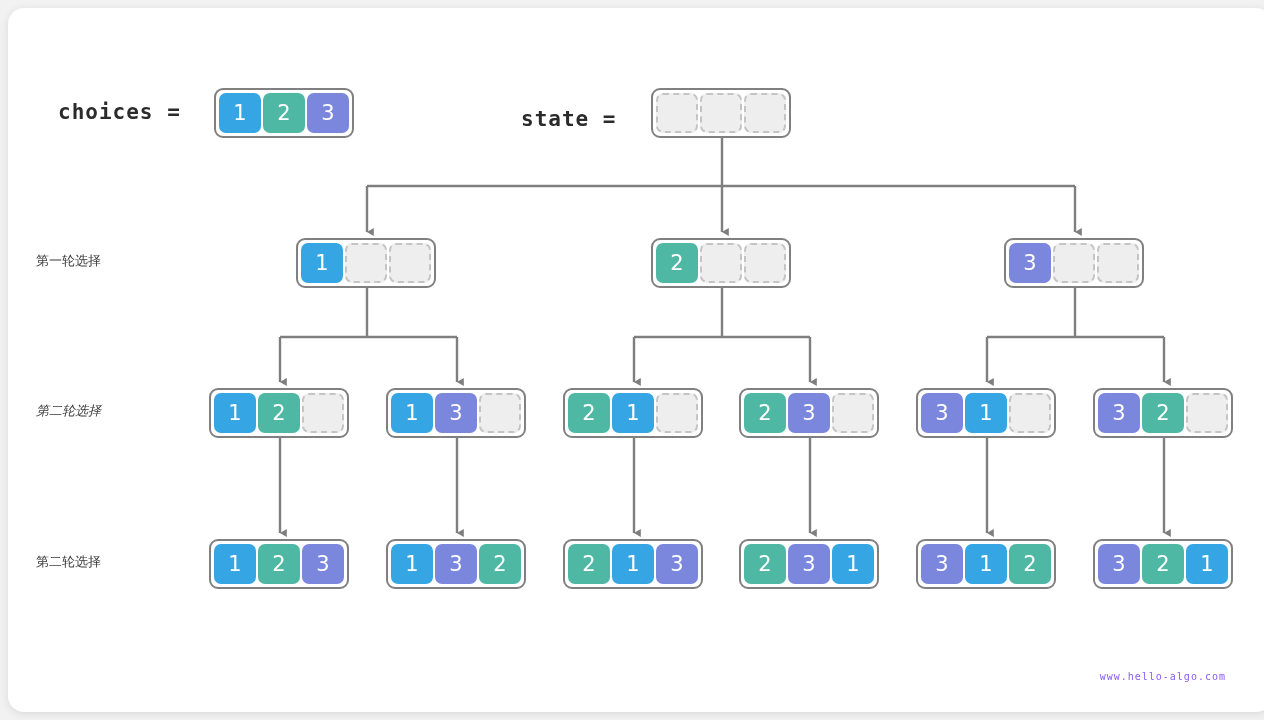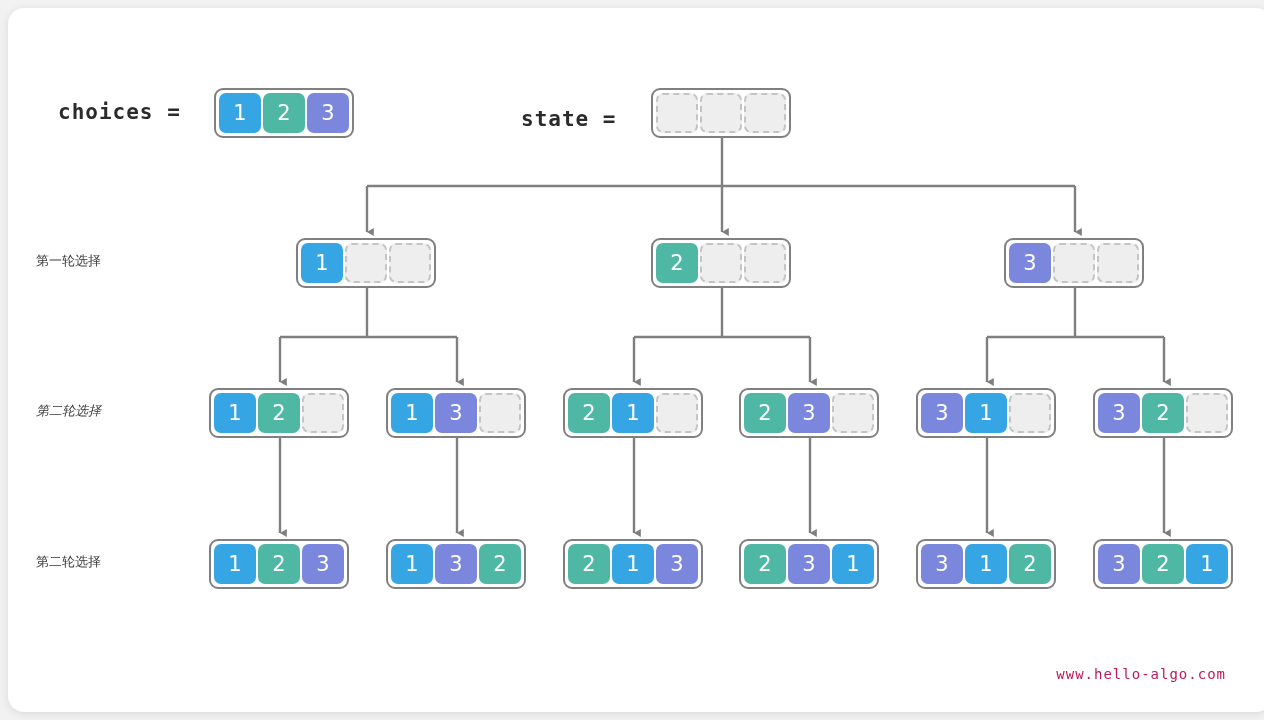--- a/index.html
+++ b/index.html
@@ -82,22 +82,22 @@
   }
   .cell.v1 { background: #36a5e4; }
   .cell.v2 { background: #4eb8a4; }
   .cell.v3 { background: #7b86dd; }
 
   .watermark {
     position: absolute;
     right: 38px;
     bottom: 38px;
     font-family: "DejaVu Sans Mono", "Liberation Mono", monospace;
-    font-size: 14px;
-    color: #be185d;
+    font-size: 10px;
+    color: #8b5cf6;
     letter-spacing: 1px;
   }
 </style>
 </head>
 <body>
 
 <div id="stage">
   <div id="card"></div>
 
   <svg class="layer" width="1280" height="720" viewBox="0 0 1280 720">

